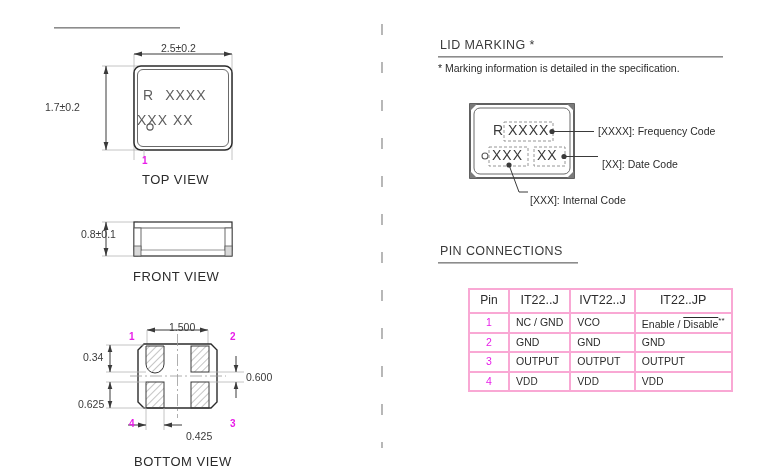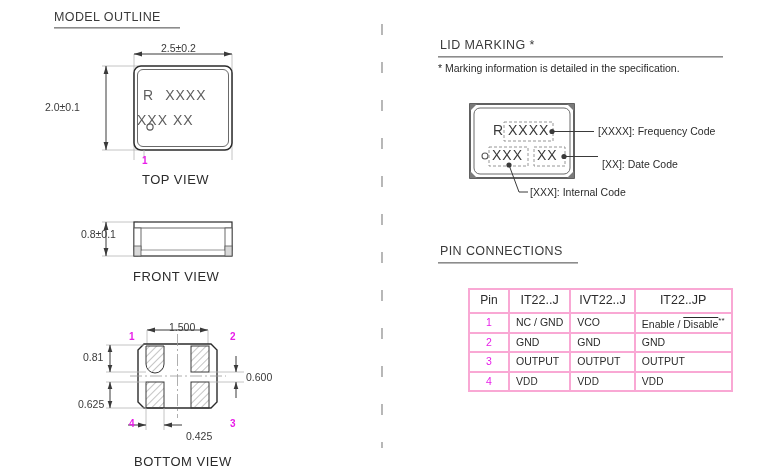--- a/index.html
+++ b/index.html
@@ -69,21 +69,20 @@
 <body>
 
 <div class="stage">
 
   <div class="abs" style="left:376px;top:24px;">
     <svg width="12" height="424" viewBox="0 0 12 424">
       <line x1="6" y1="0" x2="6" y2="424" stroke="#9a9a9a" stroke-width="1.4" stroke-dasharray="11 27"></line>
     </svg>
   </div>
 
-  <div class="abs sect-title" style="left:54px;top:10px;">MODEL OUTLINE</div>
   <div class="sect-rule" style="left:54px;top:27px;width:126px;"></div>
 
   <div class="abs" style="left:84px;top:40px;">
     <svg width="170" height="135" viewBox="0 0 170 135">
 
       <line x1="50" y1="14" x2="50" y2="120" stroke="#b5b5b5" stroke-width=".8"></line>
       <line x1="148" y1="14" x2="148" y2="120" stroke="#b5b5b5" stroke-width=".8"></line>
       <line x1="18" y1="26" x2="54" y2="26" stroke="#b5b5b5" stroke-width=".8"></line>
       <line x1="18" y1="110" x2="54" y2="110" stroke="#b5b5b5" stroke-width=".8"></line>
 
@@ -98,21 +97,21 @@
       <rect x="50" y="26" width="98" height="84" rx="7" ry="7" fill="#ffffff" stroke="#2b2b2b" stroke-width="1.5"></rect>
       <rect x="53.5" y="29.5" width="91" height="77" rx="5.5" ry="5.5" fill="none" stroke="#6a6a6a" stroke-width="1"></rect>
 
       <circle cx="66" cy="87" r="3.1" fill="#ffffff" stroke="#5a5a5a" stroke-width="1.2"></circle>
 
       <line x1="60" y1="110" x2="60" y2="119" stroke="#b5b5b5" stroke-width=".8"></line>
     </svg>
   </div>
 
   <div class="abs dim-txt" style="left:132px;top:42px;margin-left:29px;">2.5±0.2</div>
-  <div class="abs dim-txt" style="left:45px;top:101px;">2.0±0.1</div>
+  <div class="abs dim-txt" style="left:45px;top:101px;">1.7±0.2</div>
 
   <div class="abs" style="left:143px;top:87px;font-size:14px;color:#5f5f5f;letter-spacing:1px;white-space:nowrap;">
     <span>R</span><span style="display:inline-block;width:11px;"></span><span>XXXX</span>
   </div>
   <div class="abs" style="left:137px;top:112px;font-size:14px;color:#5f5f5f;letter-spacing:1px;white-space:nowrap;">XXX  XX</div>
 
   <div class="abs pinno" style="left:142px;top:155px;">1</div>
   <div class="abs view-lbl" style="left:142px;top:172px;">TOP VIEW</div>
 
   <div class="abs" style="left:84px;top:212px;">
@@ -188,21 +187,21 @@
       <line x1="62" y1="96" x2="62" y2="118" stroke="#b5b5b5" stroke-width=".8"></line>
       <line x1="80" y1="96" x2="80" y2="118" stroke="#b5b5b5" stroke-width=".8"></line>
       <line x1="44" y1="113" x2="62" y2="113" stroke="#3a3a3a" stroke-width="1"></line>
       <path d="M62 113 l-8 -2.5 v5 z" fill="#3a3a3a"></path>
       <line x1="80" y1="113" x2="98" y2="113" stroke="#3a3a3a" stroke-width="1"></line>
       <path d="M80 113 l8 -2.5 v5 z" fill="#3a3a3a"></path>
     </svg>
   </div>
 
   <div class="abs dim-txt" style="left:169px;top:321px;">1.500</div>
-  <div class="abs dim-txt" style="left:83px;top:351px;">0.81</div>
+  <div class="abs dim-txt" style="left:83px;top:351px;">0.34</div>
   <div class="abs dim-txt" style="left:78px;top:398px;">0.625</div>
   <div class="abs dim-txt" style="left:246px;top:371px;">0.600</div>
   <div class="abs dim-txt" style="left:186px;top:430px;">0.425</div>
 
   <div class="abs pinno" style="left:129px;top:331px;">1</div>
   <div class="abs pinno" style="left:230px;top:331px;">2</div>
   <div class="abs pinno" style="left:230px;top:418px;">3</div>
   <div class="abs pinno" style="left:129px;top:418px;">4</div>
 
   <div class="abs view-lbl" style="left:134px;top:454px;">BOTTOM VIEW</div>
@@ -240,21 +239,21 @@
     </svg>
   </div>
 
   <div class="abs" style="left:493px;top:122px;font-size:14px;color:#3a3a3a;letter-spacing:.5px;white-space:nowrap;">R</div>
   <div class="abs" style="left:508px;top:122px;font-size:14px;color:#3a3a3a;letter-spacing:1px;white-space:nowrap;">XXXX</div>
   <div class="abs" style="left:492px;top:147px;font-size:14px;color:#3a3a3a;letter-spacing:1px;white-space:nowrap;">XXX</div>
   <div class="abs" style="left:537px;top:147px;font-size:14px;color:#3a3a3a;letter-spacing:1px;white-space:nowrap;">XX</div>
 
   <div class="abs note" style="left:598px;top:125px;">[XXXX]: Frequency Code</div>
   <div class="abs note" style="left:602px;top:158px;">[XX]: Date Code</div>
-  <div class="abs note" style="left:530px;top:186px;text-align:right;">[XXX]: Internal Code</div>
+  <div class="abs note" style="left:530px;top:194px;text-align:right;">[XXX]: Internal Code</div>
 
   <div class="abs sect-title" style="left:440px;top:244px;">PIN CONNECTIONS</div>
   <div class="sect-rule" style="left:438px;top:262px;width:140px;"></div>
 
   <div class="abs" style="left:468px;top:288px;">
     <table class="pintable">
       <thead>
         <tr>
           <th class="hdr-pin">Pin</th>
           <th>IT22..J</th>

